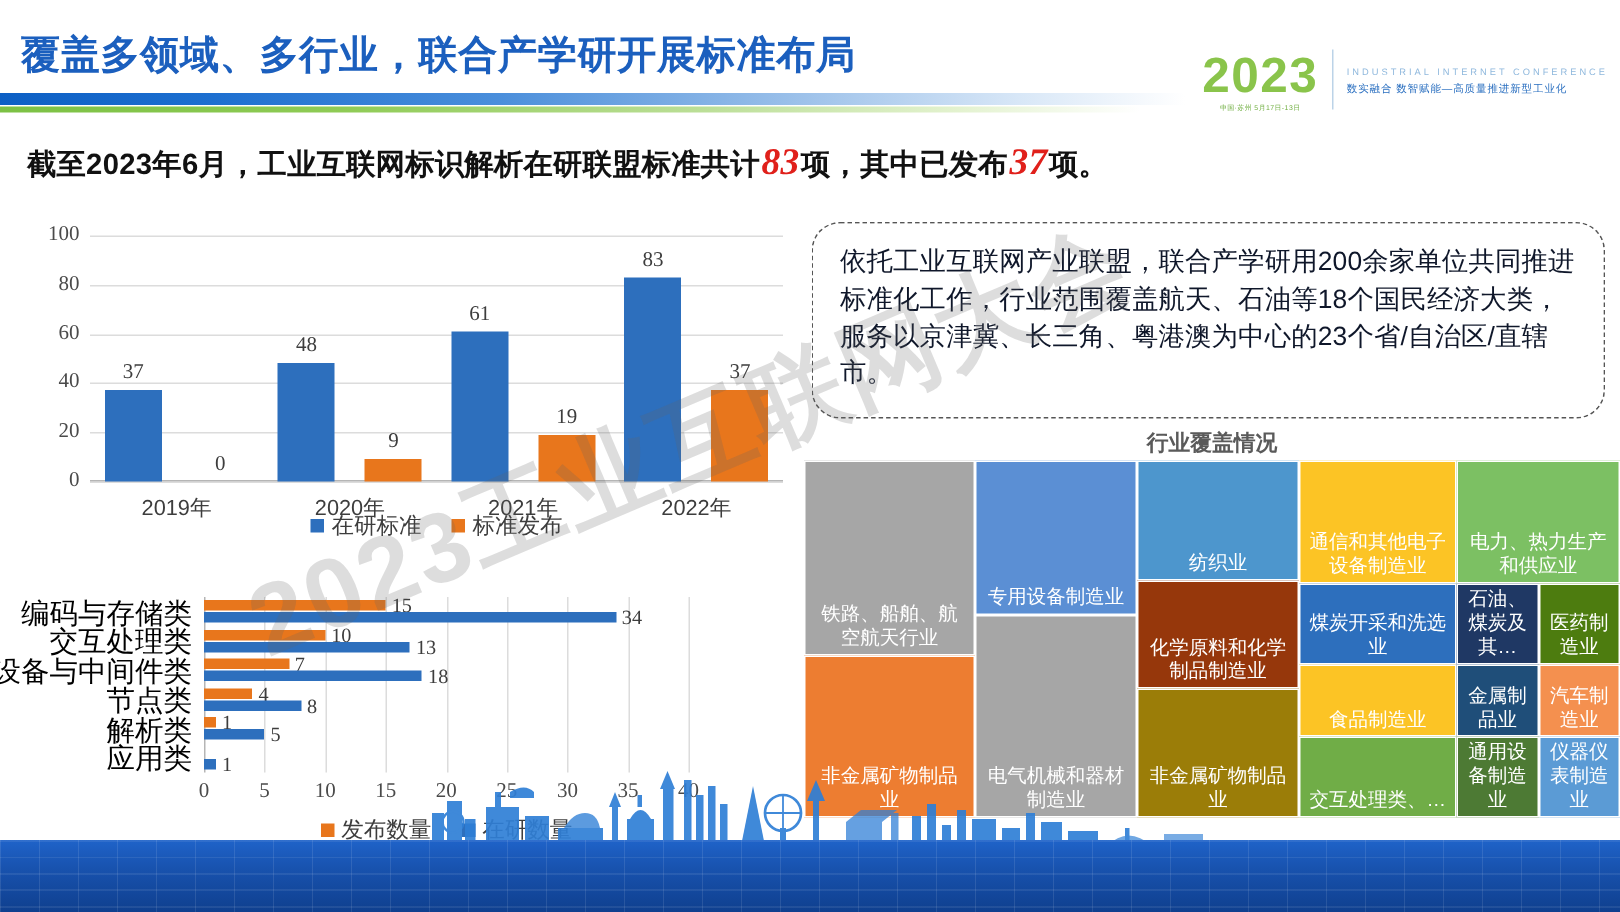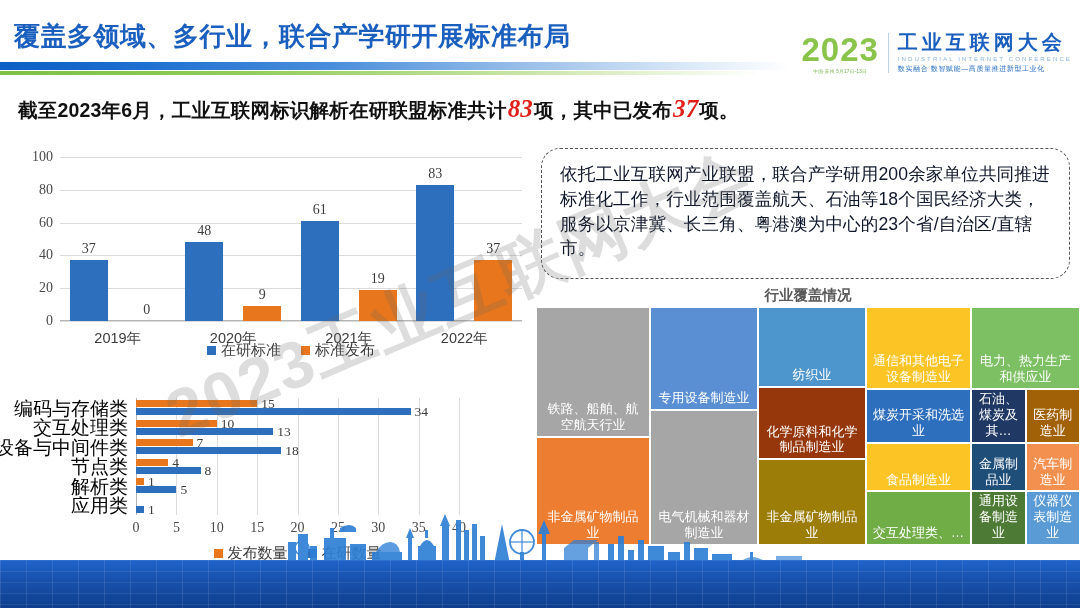--- a/index.html
+++ b/index.html
@@ -172,21 +172,20 @@
   <div id="rule-blue"></div>
   <div id="rule-green"></div>
 
   <div id="logo">
     <div>
       <div id="logo-year">2023</div>
       <div id="logo-year-sub">中国·苏州  5月17日-13日</div>
     </div>
     <div id="logo-divider"></div>
     <div>
-      <div id="logo-main">工业互联网大会</div>
       <div id="logo-en">INDUSTRIAL INTERNET CONFERENCE</div>
       <div id="logo-cn-sub">数实融合  数智赋能—高质量推进新型工业化</div>
     </div>
   </div>
 </div>
 
 <div id="subtitle">
   <span>截至2023年6月，工业互联网标识解析在研联盟标准共计</span><span class="num">83</span><span>项，其中已发布</span><span class="num">37</span><span>项。</span>
 </div>
 
@@ -366,21 +365,21 @@
       </div>
       <div class="tm-cell" style="left: 329.936px; top: 184.45px; width: 105.264px; height: 53.55px; background: rgb(112, 173, 71);">
         <div class="tm-label">交互处理类、…</div>
       </div>
       <div class="tm-cell" style="left: 435.2px; top: 0px; width: 108.8px; height: 82.11px; background: rgb(124, 192, 99);">
         <div class="tm-label">电力、热力生产和供应业</div>
       </div>
       <div class="tm-cell" style="left: 435.2px; top: 82.11px; width: 54.4px; height: 53.55px; background: rgb(31, 56, 100);">
         <div class="tm-label">石油、煤炭及其…</div>
       </div>
-      <div class="tm-cell" style="left: 489.6px; top: 82.11px; width: 54.4px; height: 53.55px; background: #a16207;">
+      <div class="tm-cell" style="left: 489.6px; top: 82.11px; width: 54.4px; height: 53.55px; background: #4d7c0f;">
         <div class="tm-label">医药制造业</div>
       </div>
       <div class="tm-cell" style="left: 435.2px; top: 135.66px; width: 54.4px; height: 48.79px; background: rgb(31, 78, 121);">
         <div class="tm-label">金属制品业</div>
       </div>
       <div class="tm-cell" style="left: 489.6px; top: 135.66px; width: 54.4px; height: 48.79px; background: rgb(244, 144, 79);">
         <div class="tm-label">汽车制造业</div>
       </div>
       <div class="tm-cell" style="left: 435.2px; top: 184.45px; width: 54.4px; height: 53.55px; background: rgb(77, 122, 52);">
         <div class="tm-label">通用设备制造业</div>

